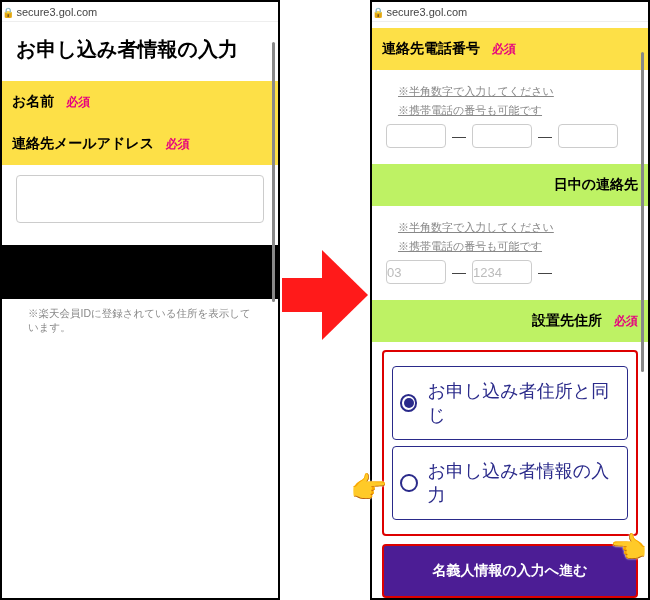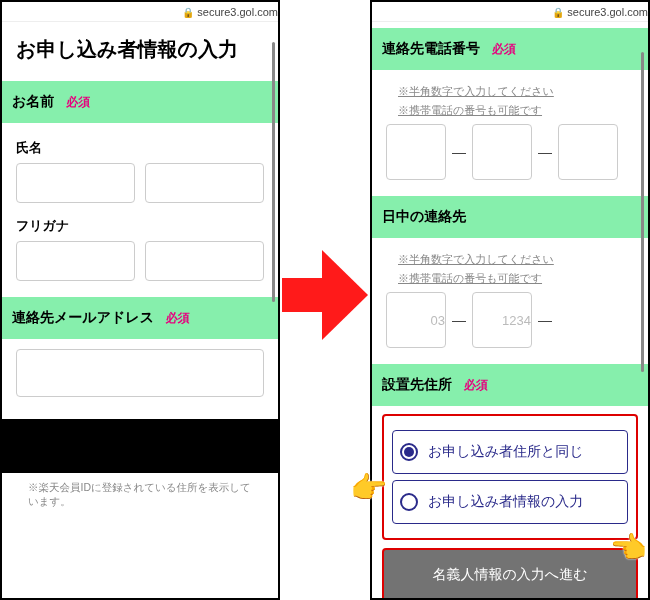--- a/index.html
+++ b/index.html
@@ -5,66 +5,66 @@
   * { box-sizing: border-box; margin: 0; padding: 0; }
   html, body { width: 650px; height: 600px; font-family: -apple-system, "Hiragino Sans", sans-serif; background: #fff; }
   .stage { position: relative; width: 650px; height: 600px; }
   .phone {
     position: absolute; top: 0; width: 280px; height: 600px;
     border: 2px solid #000; background: #fff; overflow: hidden;
   }
   .phone.left  { left: 0; }
   .phone.right { right: 0; }
   .addrbar {
-    height: 20px; text-align: right; font-size: 11px; color: #444;
+    height: 20px; text-align: left; font-size: 11px; color: #444;
     line-height: 20px; border-bottom: 1px solid #eee;
   }
   .addrbar .lock { font-size: 10px; margin-right: 2px; }
   .content { position: absolute; top: 20px; bottom: 0; left: 0; right: 0; overflow: hidden; padding: 0 10px; }
   .scrollbar {
     position: absolute; top: 40px; right: 3px; width: 3px; height: 260px;
     background: #888; border-radius: 2px;
   }
   .scrollbar.r2 { top: 50px; height: 320px; right: 4px; }
   h1.page-title { font-size: 20px; font-weight: 700; margin: 14px 4px 18px; }
   .section-head {
-    background: #86efac; padding: 12px 10px; font-size: 14px; font-weight: 700;
+    background: #fde047; padding: 12px 10px; font-size: 14px; font-weight: 700;
     margin: 0 -10px;
   }
-  .section-head.white { background: #86efac; }
+  .section-head.white { background: #bef264; text-align: right; }
   .req { color: #e6007e; font-size: 12px; font-weight: 700; margin-left: 8px; }
   .blk { padding: 10px 4px 16px; }
   .lbl { font-size: 13px; font-weight: 600; margin: 6px 0; }
   .hint { font-size: 11px; color: #888; margin: 4px 12px; text-decoration: underline; }
   .row2 { display: flex; gap: 10px; }
   .row2 input { flex: 1; }
   input.txt {
     width: 100%; height: 40px; border: 1px solid #ccc; border-radius: 4px;
     padding: 0 8px; font-size: 13px;
   }
   .phone-row { display: flex; align-items: center; gap: 6px; margin-top: 6px; }
-  .phone-row input { width: 60px; height: 56px; border: 1px solid #ccc; border-radius: 4px; text-align: right; font-size: 13px; }
+  .phone-row input { width: 60px; height: 24px; border: 1px solid #ccc; border-radius: 4px; text-align: left; font-size: 13px; }
   .phone-row input::placeholder { color: #bbb; }
   .phone-row .dash { font-size: 14px; color: #444; }
   .radio-group { border: 2px solid #d00; border-radius: 4px; padding: 8px; margin: 8px 0; }
   .radio-item {
     display: flex; align-items: center; gap: 10px;
     border: 1.5px solid #2a2a8a; border-radius: 4px; padding: 12px 7px;
-    margin: 6px 0; font-size: 14px; color: #2a2a8a; font-weight: 500;
+    margin: 6px 0; font-size: 18px; color: #2a2a8a; font-weight: 500;
   }
   .radio-item .dot {
     width: 18px; height: 18px; border: 2px solid #2a2a8a; border-radius: 50%;
     display: flex; align-items: center; justify-content: center;
   }
   .radio-item.selected .dot::after {
     content: ""; width: 10px; height: 10px; background: #2a2a8a; border-radius: 50%;
   }
   .cta {
-    background: #737373; color: #fff; text-align: center; font-size: 14px;
-    font-weight: 400; padding: 16px 0; border-radius: 4px; margin: 8px 0 0;
+    background: #4c1d95; color: #fff; text-align: center; font-size: 14px;
+    font-weight: 700; padding: 16px 0; border-radius: 4px; margin: 8px 0 0;
     border: 2px solid #d00;
   }
   .blackbox { background: #000; height: 54px; margin: 6px -10px 8px; }
   .footnote { font-size: 10.5px; color: #888; margin: 4px 16px 0; }
   
   .arrow {
     position: absolute; left: 282px; top: 250px; width: 86px; height: 90px;
   }
   .arrow .shaft {
     position: absolute; left: 0; top: 28px; width: 46px; height: 34px; background: #ff1a1a;
@@ -87,32 +87,20 @@
   <div class="phone left">
     <div class="addrbar">
       <span class="lock">🔒</span><span>secure3.gol.com</span>
     </div>
     <div class="content">
       <h1 class="page-title">お申し込み者情報の入力</h1>
 
       <div class="section-head">
         <span>お名前</span>
         <span class="req">必須</span>
-      </div>
-      <div class="blk">
-        <div class="lbl">氏名</div>
-        <div class="row2">
-          <input class="txt" style="">
-          <input class="txt" style="">
-        </div>
-        <div class="lbl" style="margin-top:14px">フリガナ</div>
-        <div class="row2">
-          <input class="txt" style="">
-          <input class="txt" style="">
-        </div>
       </div>
 
       <div class="section-head">
         <span>連絡先メールアドレス</span>
         <span class="req">必須</span>
       </div>
       <div class="blk">
         <input class="txt" style="height: 48px;">
       </div>
 

